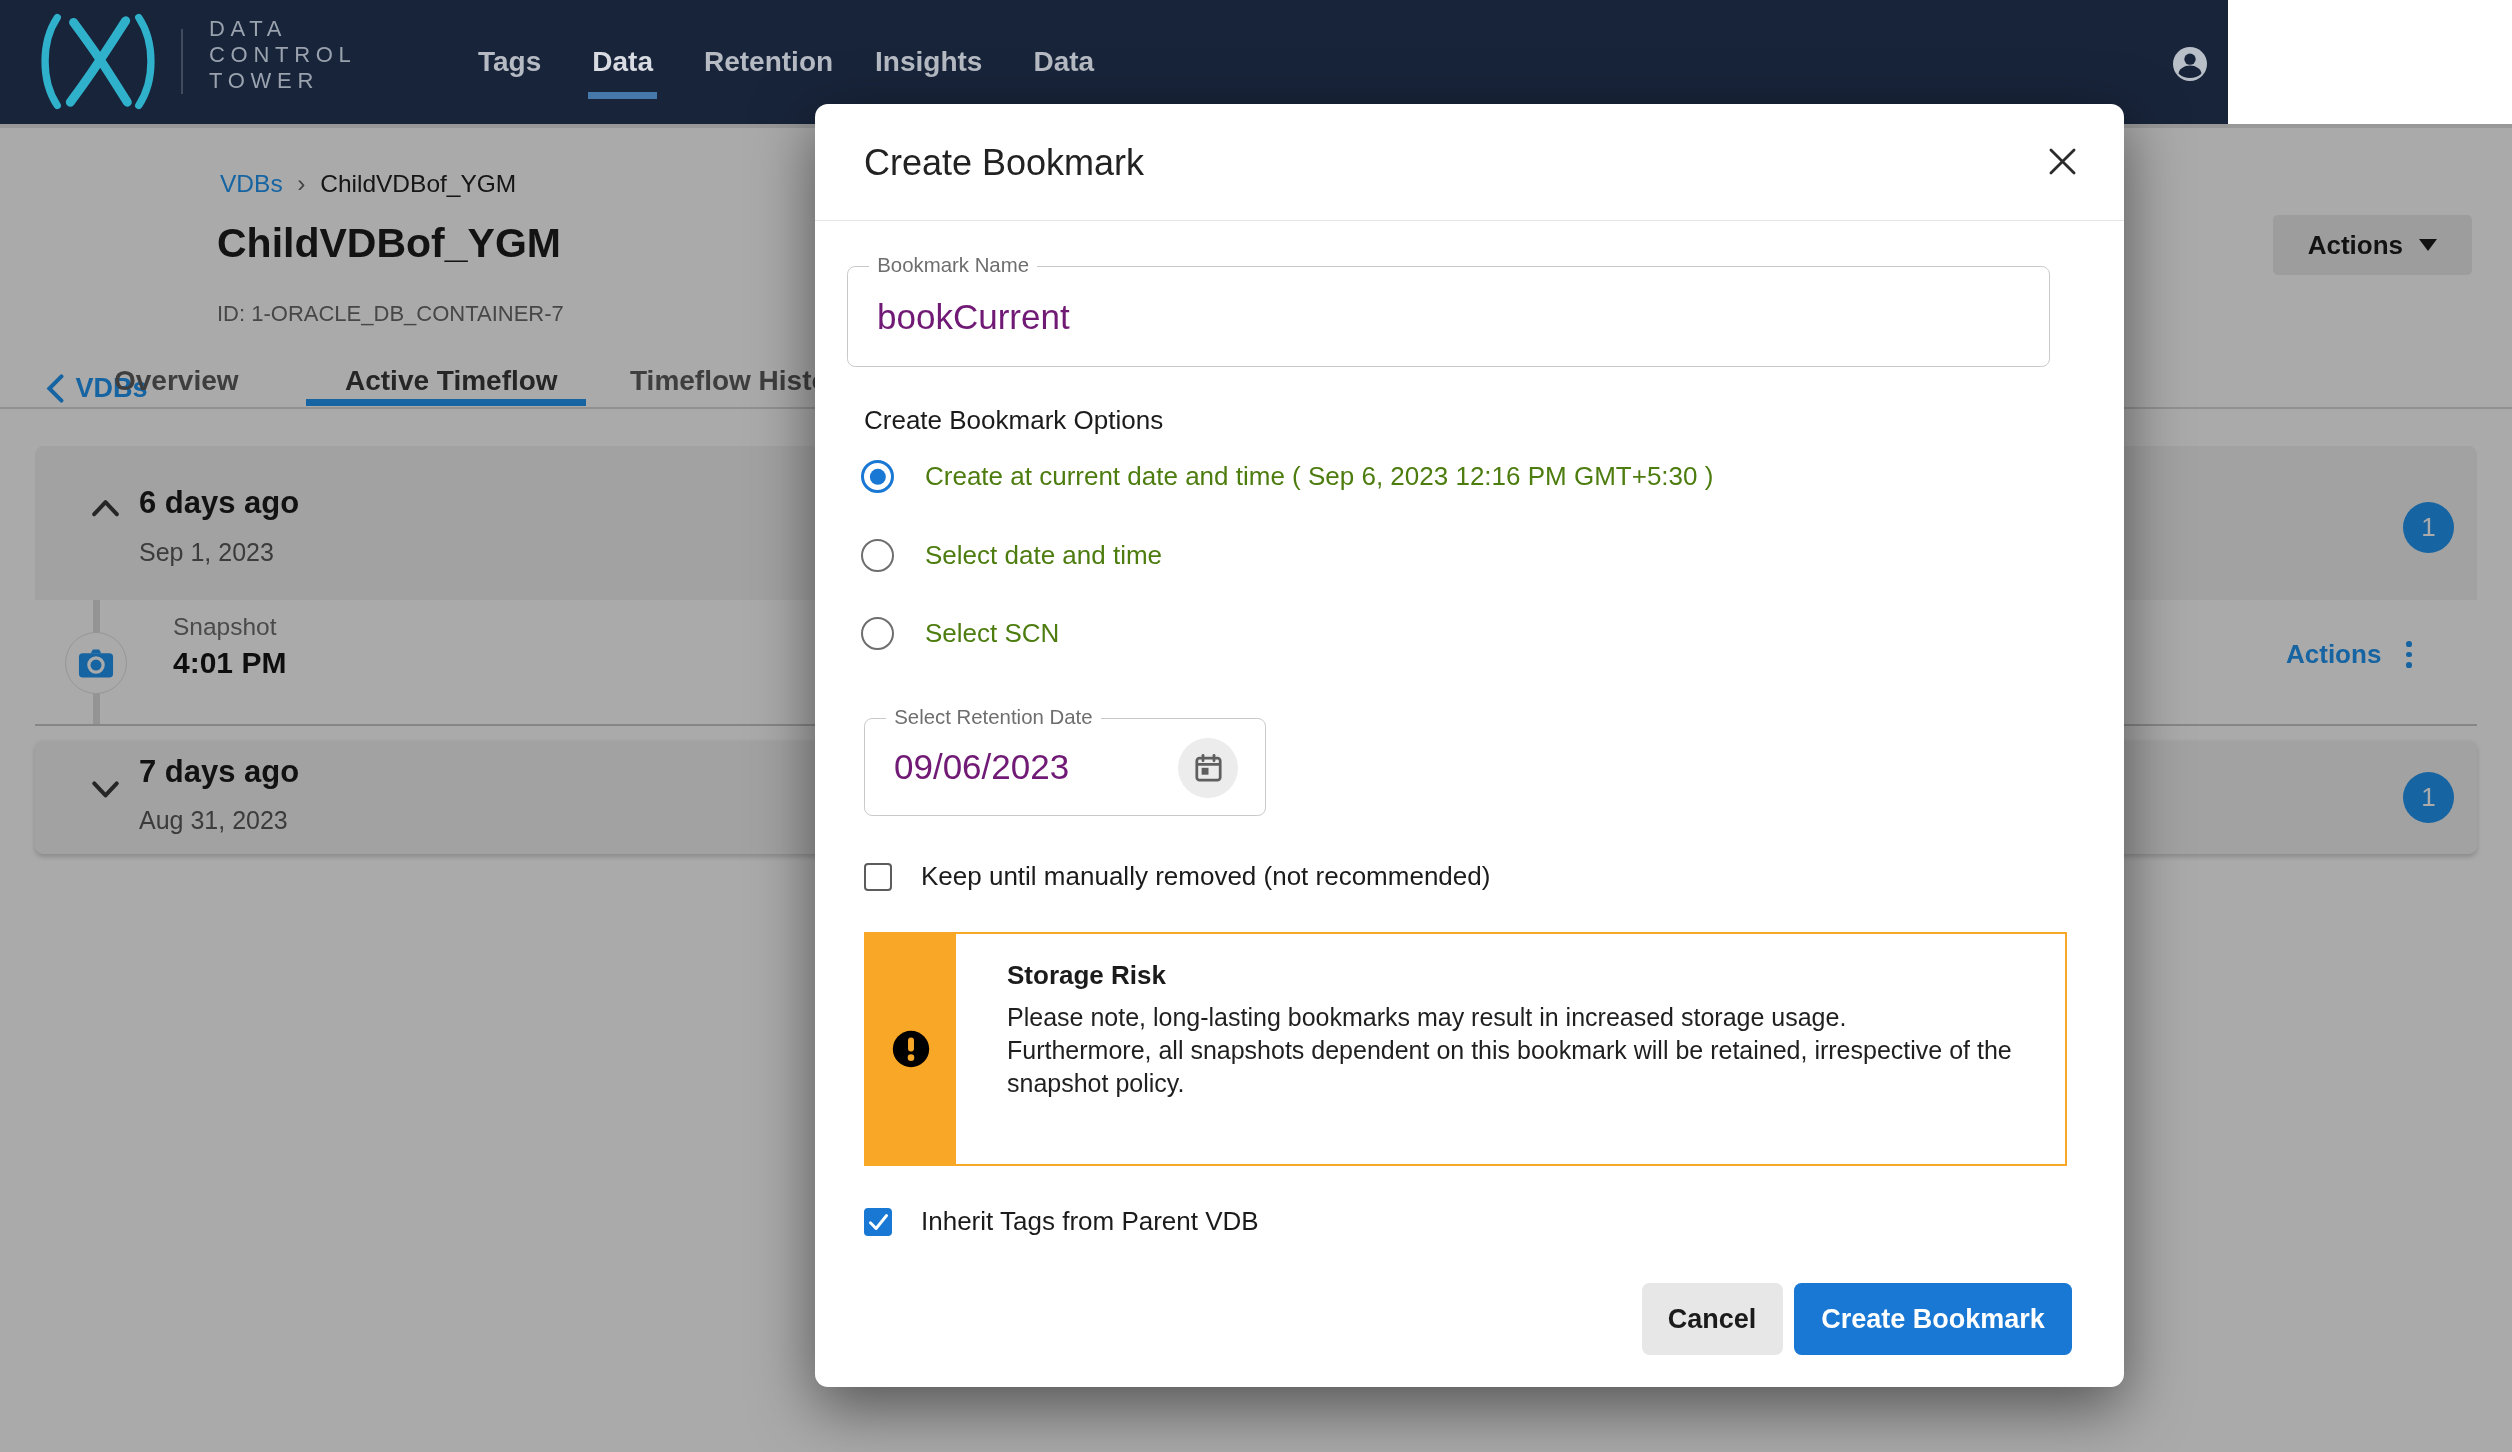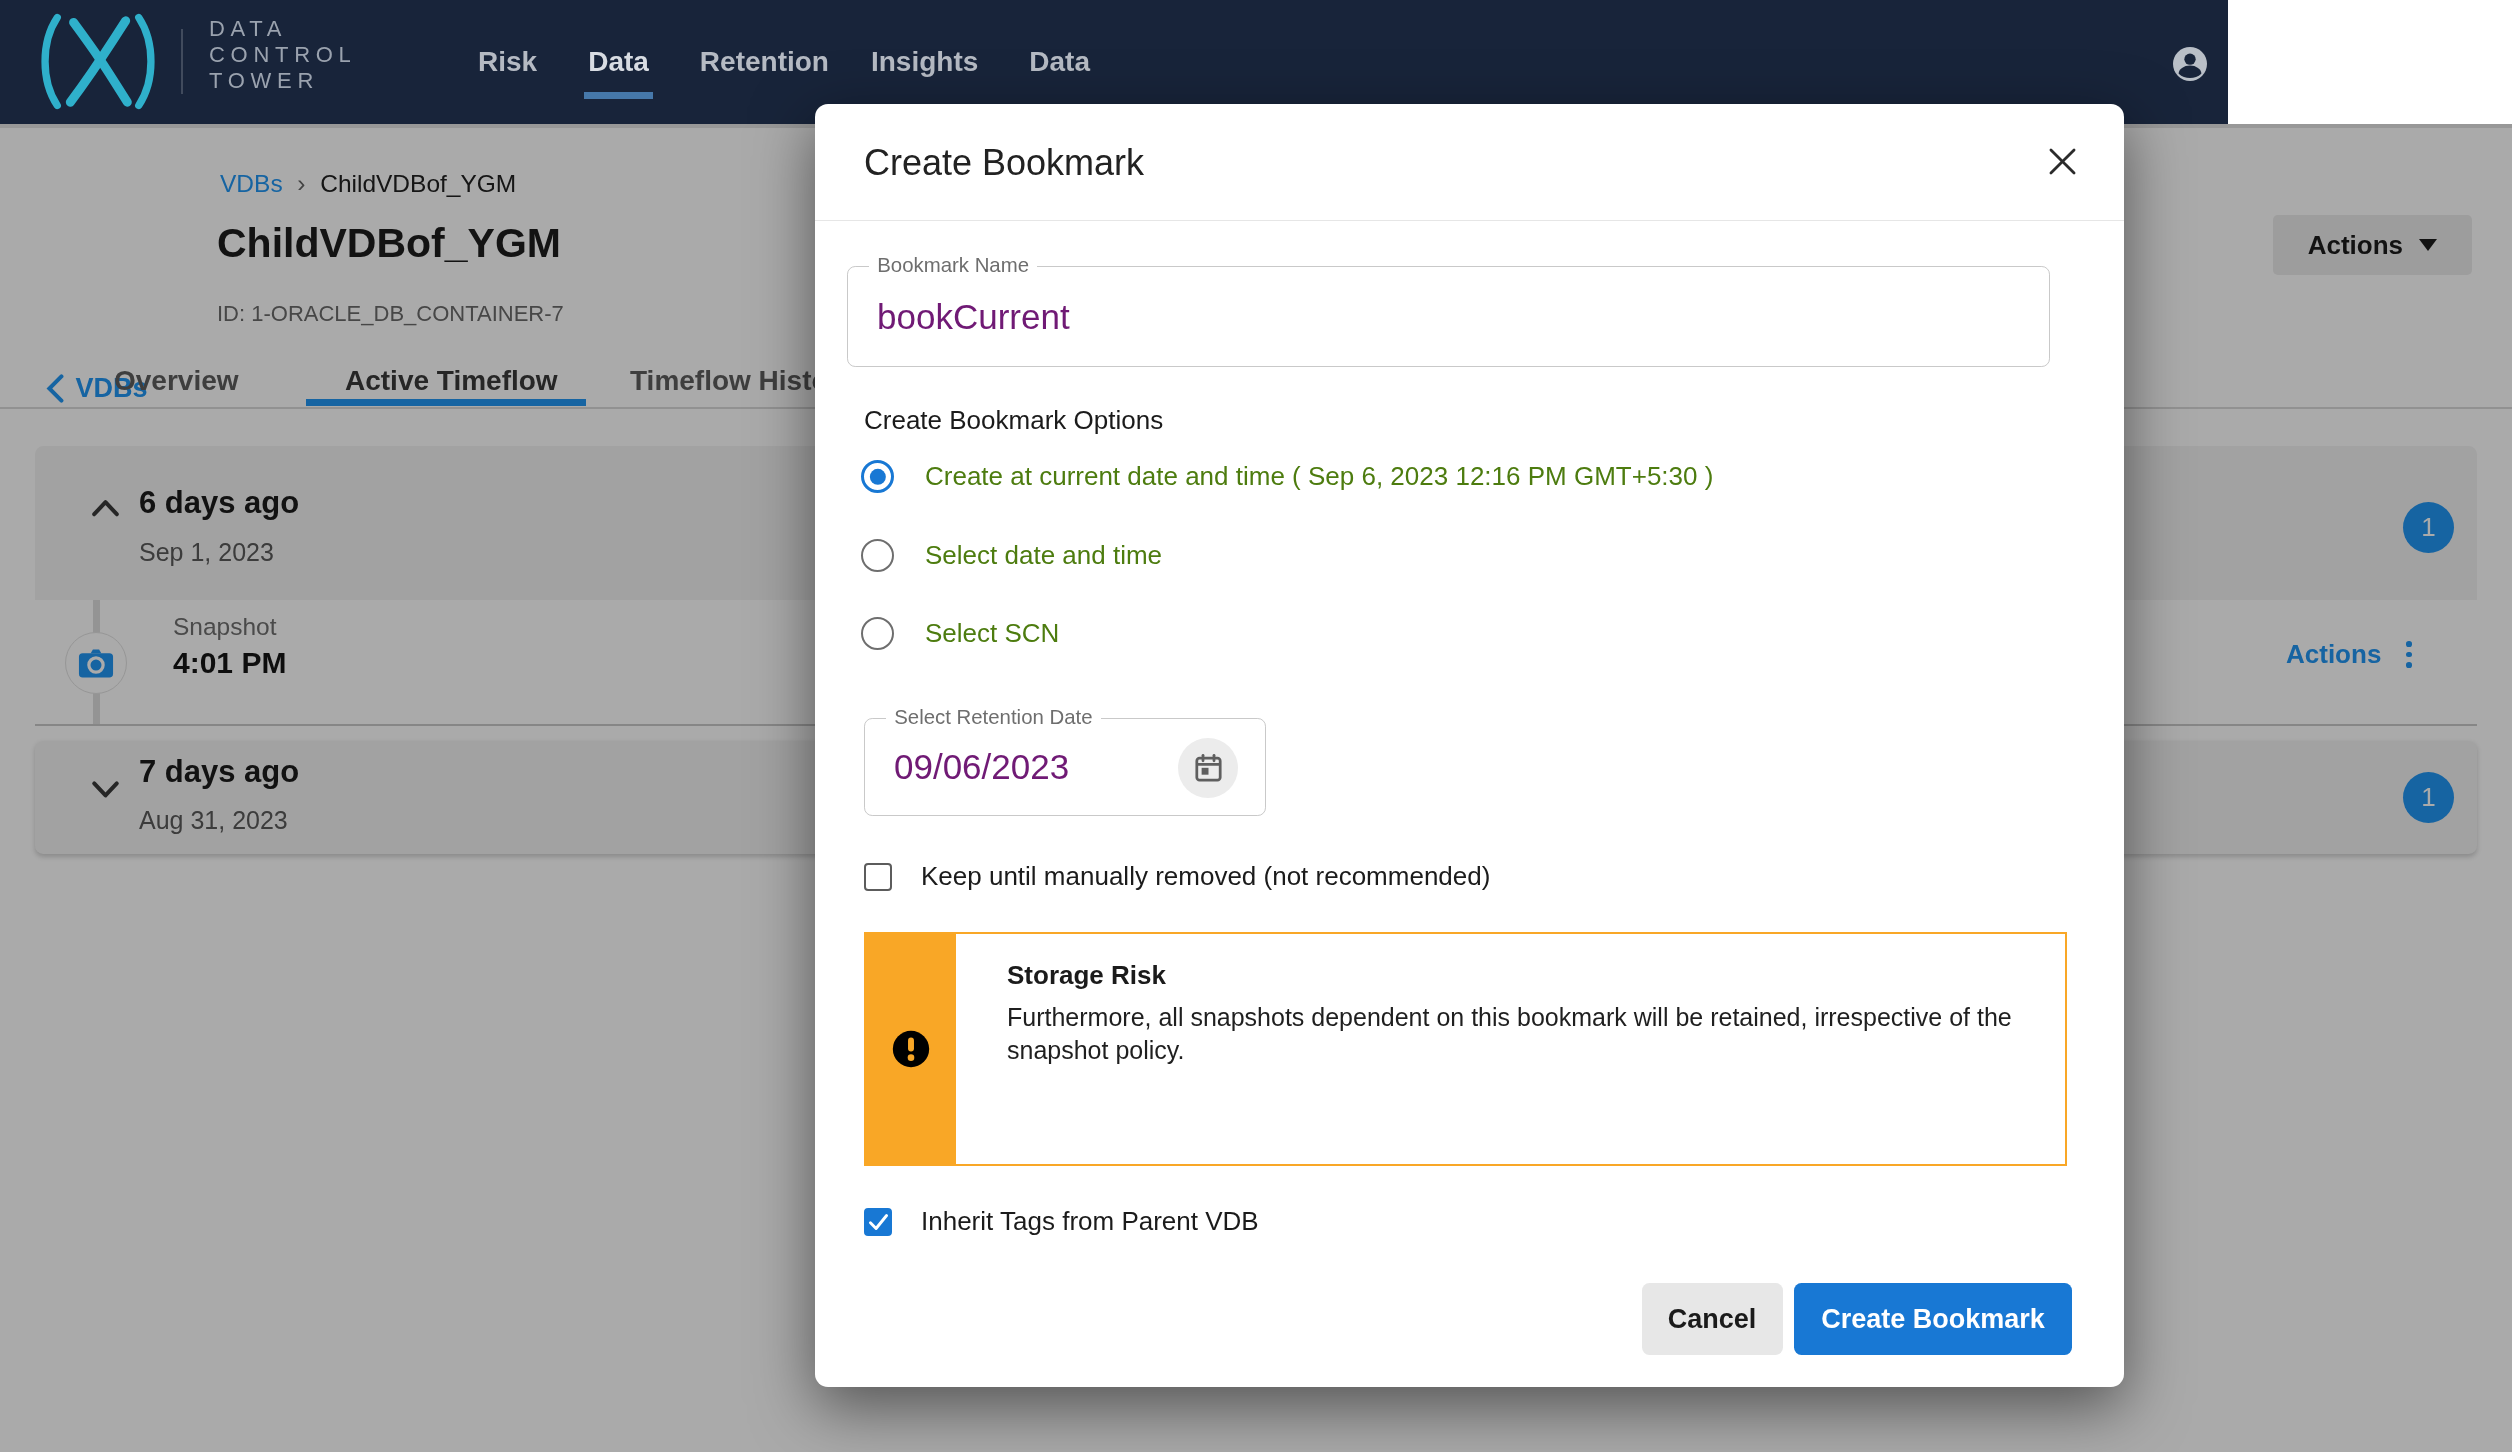--- a/index.html
+++ b/index.html
@@ -124,21 +124,21 @@
         </g>
       </svg>
     </span>
     <span class="nav-divider"></span>
     <div class="brand">
       <div>DATA</div>
       <div>CONTROL</div>
       <div>TOWER</div>
     </div>
     <nav class="nav-items">
-      <span class="nav-item">Risk</span>
+      <span class="nav-item">Tags</span>
       <span class="nav-item active">Data</span>
       <span class="nav-item c2">Retention</span>
       <span class="nav-item">Insights</span>
       <span class="nav-item">Data</span>
     </nav>
     <span class="avatar-btn">
       <svg width="34" height="34" viewBox="0 0 42 42">
         <circle cx="21" cy="21" r="21" fill="#B9BFC7"></circle>
         <circle cx="21" cy="15" r="7" fill="#18243A"></circle>
         <path d="M7,33 a14,10 0 0 1 28,0 a21,21 0 0 1 -28,0 z" fill="#18243A"></path>
@@ -275,20 +275,21 @@
     <aside class="warn">
       <span class="warn-strip">
         <svg width="38" height="38" viewBox="0 0 46 46">
           <circle cx="23" cy="23" r="22" fill="#000"></circle>
           <rect x="19.4" y="9" width="7.2" height="17" rx="3.6" fill="#F9A726"></rect>
           <circle cx="23" cy="33.5" r="4" fill="#F9A726"></circle>
         </svg>
       </span>
       <div class="warn-body">
         <div class="warn-title">Storage Risk</div>
+        <div class="warn-text">Please note, long-lasting bookmarks may result in increased storage usage.</div>
         <div class="warn-text">Furthermore, all snapshots dependent on this bookmark will be retained, irrespective of the snapshot policy.</div>
       </div>
     </aside>
 
     <div class="check-row ck2">
       <span class="checkbox on">
         <svg width="21" height="18" viewBox="0 0 26 22">
           <polyline points="3,12 10,19 23,3" fill="none" stroke="#fff" stroke-width="3.6" stroke-linecap="round" stroke-linejoin="round"></polyline>
         </svg>
       </span>

